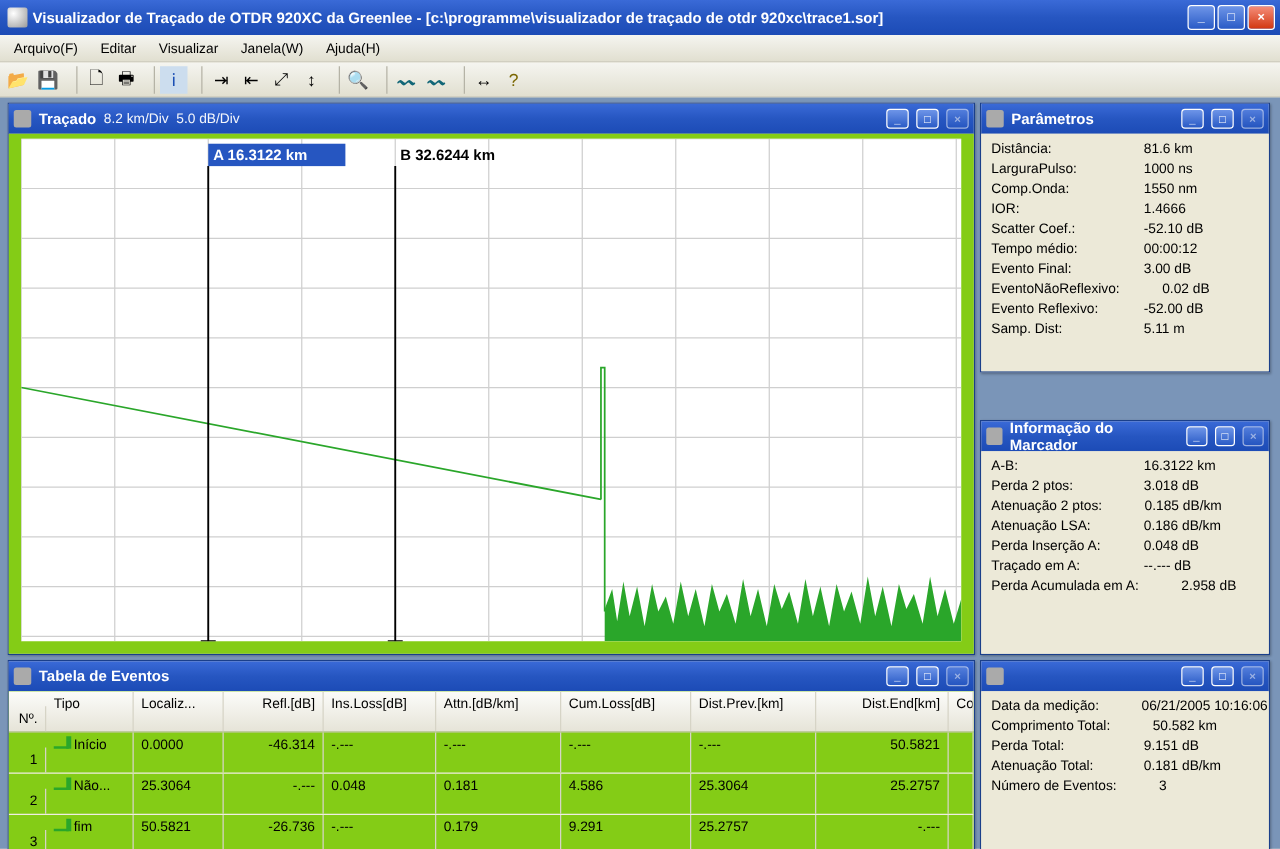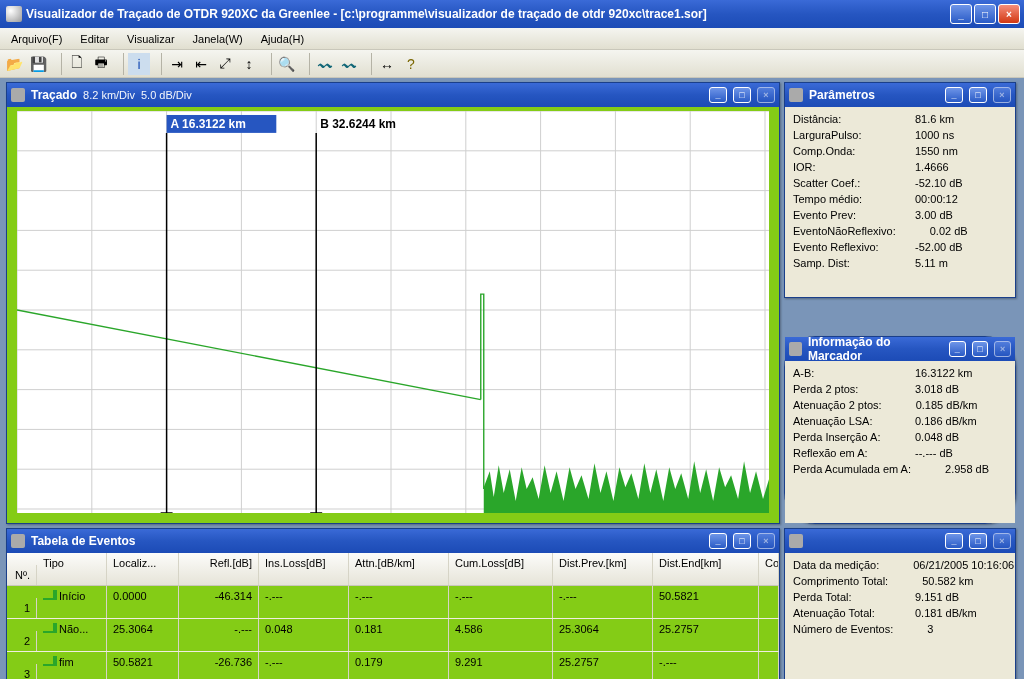--- a/index.html
+++ b/index.html
@@ -130,21 +130,21 @@
     top:24px; left:0; right:0; bottom:0;
     background: #84cc16;
     overflow:hidden;
   }
   .mdi-body.grey { background: #ece9d8; }
 
   
   #trace-win { left: 6px; top: 4px; width: 774px; height: 442px; }
   #events-win { left: 6px; top: 450px; width: 774px; height: 188px; }
   #params-win { left: 784px; top: 4px; width: 232px; height: 216px; }
-  #marker-win { left: 784px; top: 258px; width: 232px; height: 188px; border-radius: 31px; }
+  #marker-win { left: 784px; top: 258px; width: 232px; height: 188px; }
   #total-win  { left: 784px; top: 450px; width: 232px; height: 188px; }
 
   
   .trace-title-extra { font-weight:normal; font-size:11px; opacity:.95; }
   .chart-area {
     position:absolute;
     left:10px; right:10px; top:4px; bottom:10px;
     background:white;
   }
   .grid line { stroke:#cfcfcf; stroke-width:1; }
@@ -184,21 +184,21 @@
   .th { font-weight:normal; }
   .table-row { border-bottom: 1px solid #efede1; }
   .col-no { width: 30px; text-align:right;margin-top:12px; }
   .col-tipo { width: 70px; }
   .col-loc { width: 72px; }
   .col-refl { width: 80px; text-align:right; }
   .col-ins { width: 90px; }
   .col-attn { width: 100px; }
   .col-cum { width: 104px; }
   .col-dp { width: 100px; }
-  .col-de { width: 106px; }
+  .col-de { width: 106px; text-align: right; }
   .col-com { flex:1; }
   .ev-icon {
     display:inline-block; width:12px; height:8px;
     border-bottom: 2px solid #2aa62a;
     position:relative; margin-right:4px;
   }
   .ev-icon::after {
     content:""; position:absolute; right:-2px; top:-2px;
     width:4px; height:10px; background:#2aa62a;
   }
@@ -349,21 +349,21 @@
           </div>
         <div class="kv-row">
             <span class="k">Scatter Coef.:</span>
             <span class="v">-52.10 dB</span>
           </div>
         <div class="kv-row">
             <span class="k">Tempo médio:</span>
             <span class="v">00:00:12</span>
           </div>
         <div class="kv-row">
-            <span class="k">Evento Prev:</span>
+            <span class="k">Evento Final:</span>
             <span class="v">3.00 dB</span>
           </div>
         <div class="kv-row">
             <span class="k">EventoNãoReflexivo:</span>
             <span class="v">0.02 dB</span>
           </div>
         <div class="kv-row">
             <span class="k">Evento Reflexivo:</span>
             <span class="v">-52.00 dB</span>
           </div>
@@ -400,21 +400,21 @@
           </div>
         <div class="kv-row">
             <span class="k">Atenuação LSA:</span>
             <span class="v">0.186 dB/km</span>
           </div>
         <div class="kv-row">
             <span class="k">Perda Inserção A:</span>
             <span class="v">0.048 dB</span>
           </div>
         <div class="kv-row">
-            <span class="k">Reflexão em A:</span>
+            <span class="k">Traçado em A:</span>
             <span class="v">--.--- dB</span>
           </div>
         <div class="kv-row">
             <span class="k">Perda Acumulada em A:</span>
             <span class="v">2.958 dB</span>
           </div>
       </div>
     </div>
   </div>
 

